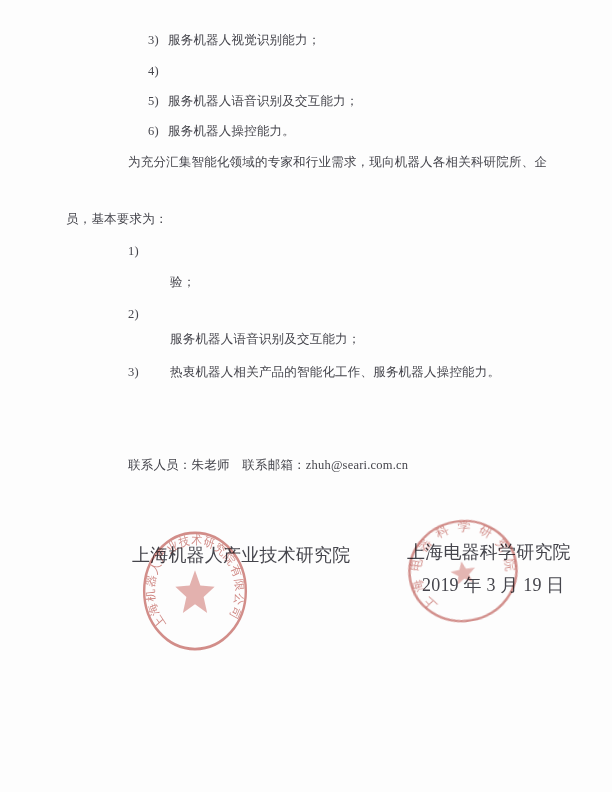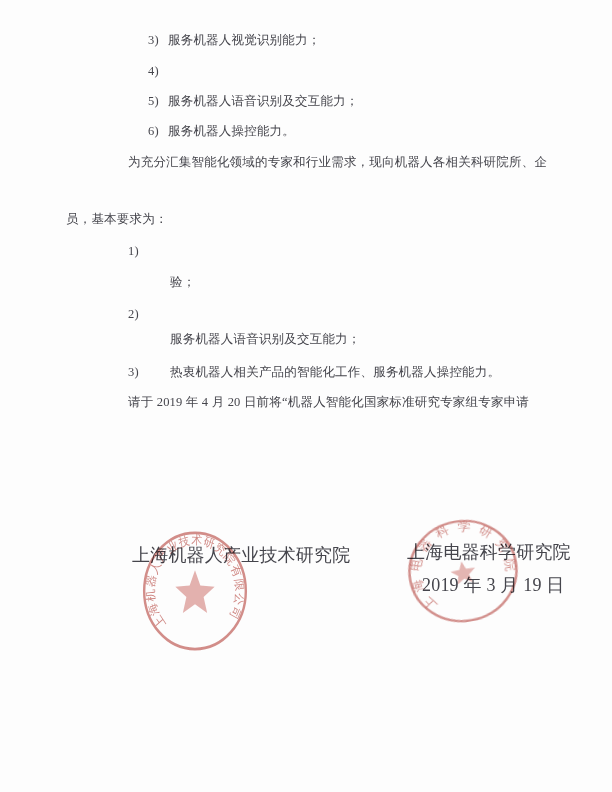--- a/index.html
+++ b/index.html
@@ -48,22 +48,22 @@
   <div class="ln" style="left:128px;top:155px">为充分汇集智能化领域的专家和行业需求，现向机器人各相关科研院所、企</div>
   <div class="ln" style="left:66px;top:212px">员，基本要求为：</div>
 
   <div class="ln" style="left:128px;top:244px">1)</div>
   <div class="ln" style="left:170px;top:275px">验；</div>
   <div class="ln" style="left:128px;top:307px">2)</div>
   <div class="ln" style="left:170px;top:332px">服务机器人语音识别及交互能力；</div>
   <div class="ln" style="left:128px;top:365px">3)</div>
   <div class="ln" style="left:170px;top:365px">热衷机器人相关产品的智能化工作、服务机器人操控能力。</div>
 
-  <div class="ln" style="left:128px;top:395px">请于 2019 年 4 月 20 日前将“机器人智能化国家标准研究专家组专家申请</div>
 
+  <div class="ln" style="left:128px;top:458px">联系人员：朱老师　联系邮箱：zhuh@seari.com.cn</div>
 
   <div class="ln small" style="left:132px;top:548px">上海机器人产业技术研究院</div>
   <div class="ln small" style="left:407px;top:545px">上海电器科学研究院</div>
   <div class="ln small" style="left:422px;top:578px">2019 年 3 月 19 日</div>
 
   <svg class="seal" style="left:139px;top:527px" width="112" height="128" viewBox="0 0 130 130" preserveAspectRatio="none">
     <circle cx="65" cy="65" r="59" fill="none" style="stroke:var(--seal,#c2625c)" stroke-width="2.8" opacity="0.82"></circle>
     <path id="arcL" d="M 31.5,98.5 A 47.5,47.5 0 1 1 98.5,98.5" fill="none"></path>
     <text font-size="12.5" opacity="0.85">
       <textPath href="#arcL" textLength="214" lengthAdjust="spacing">上海机器人产业技术研究院有限公司</textPath>

